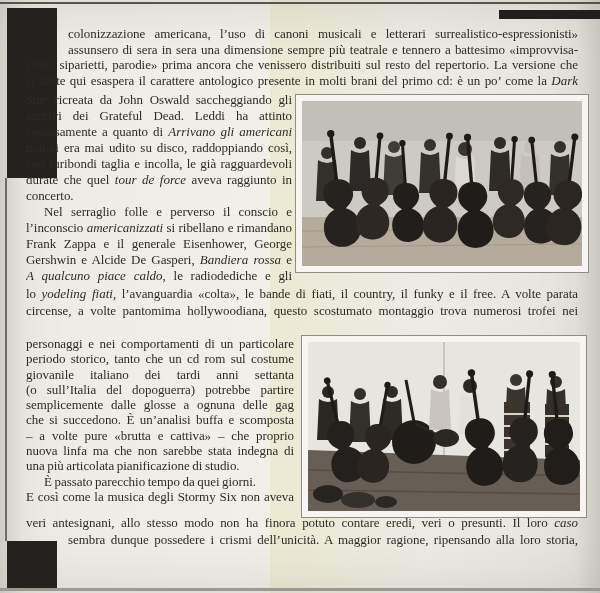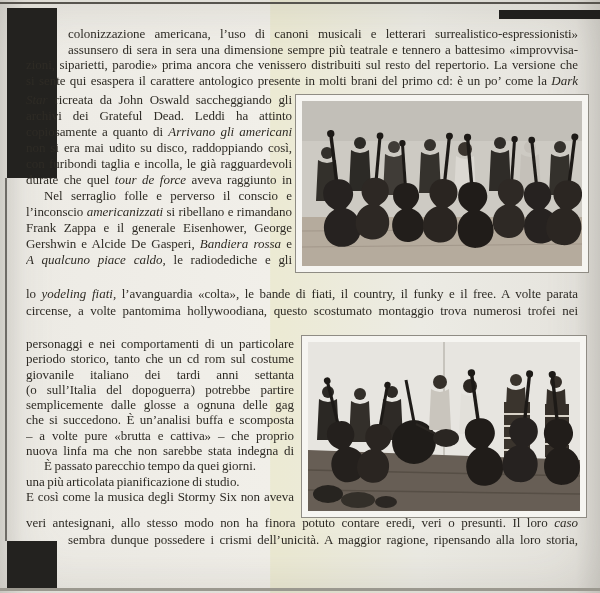--- a/index.html
+++ b/index.html
@@ -68,20 +68,21 @@
     <div class="ln">si sente qui esaspera il carattere antologico presente in molti brani del primo cd: è un po’ come la <i>Dark</i></div>
   </div>
 
   <div class="tblock blk-b">
     <div class="ln"><i>Star</i> ricreata da John Oswald saccheggiando gli</div>
     <div class="ln">archivi dei Grateful Dead. Leddi ha attinto</div>
     <div class="ln">copiosamente a quanto di <i>Arrivano gli americani</i></div>
     <div class="ln">non si era mai udito su disco, raddoppiando così,</div>
     <div class="ln">con furibondi taglia e incolla, le già ragguardevoli</div>
     <div class="ln">durate che quel <i>tour de force</i> aveva raggiunto in</div>
+    <div class="ln nj">concerto.</div>
     <div class="ln ind">Nel serraglio folle e perverso il conscio e</div>
     <div class="ln">l’inconscio <i>americanizzati</i> si ribellano e rimandano</div>
     <div class="ln">Frank Zappa e il generale Eisenhower, George</div>
     <div class="ln">Gershwin e Alcide De Gasperi, <i>Bandiera rossa</i> e</div>
     <div class="ln"><i>A qualcuno piace caldo</i>, le radiodediche e gli</div>
   </div>
 
   <div class="tblock blk-c">
     <div class="ln">lo <i>yodeling fiati</i>, l’avanguardia «colta», le bande di fiati, il country, il funky e il free. A volte parata</div>
     <div class="ln">circense, a volte pantomima hollywoodiana, questo scostumato montaggio trova numerosi trofei nei</div>
@@ -89,22 +90,22 @@
 
   <div class="tblock blk-d">
     <div class="ln">personaggi e nei comportamenti di un particolare</div>
     <div class="ln">periodo storico, tanto che un cd rom sul costume</div>
     <div class="ln">giovanile italiano dei tardi anni settanta</div>
     <div class="ln">(o sull’Italia del dopoguerra) potrebbe partire</div>
     <div class="ln">semplicemente dalle glosse a ognuna delle gag</div>
     <div class="ln">che si succedono. È un’analisi buffa e scomposta</div>
     <div class="ln">– a volte pure «brutta e cattiva» – che proprio</div>
     <div class="ln">nuova linfa ma che non sarebbe stata indegna di</div>
+    <div class="ln nj">una più articolata pianificazione di studio.</div>
     <div class="ln ind nj">È passato parecchio tempo da quei giorni.</div>
-    <div class="ln nj">una più articolata pianificazione di studio.</div>
     <div class="ln">E così come la musica degli Stormy Six non aveva</div>
   </div>
 
   <div class="tblock blk-e">
     <div class="ln">veri antesignani, allo stesso modo non ha finora potuto contare eredi, veri o presunti. Il loro <i>caso</i></div>
     <div class="ln hang">sembra dunque possedere i crismi dell’unicità. A maggior ragione, ripensando alla loro storia,</div>
   </div>
 
   <figure class="photo photo-top" style="margin:0;" aria-label="Black-and-white photograph: eight musicians posing in a row with upright double basses, light wall behind, pale wooden floor">
     <svg viewBox="0 0 280 165" preserveAspectRatio="none">

